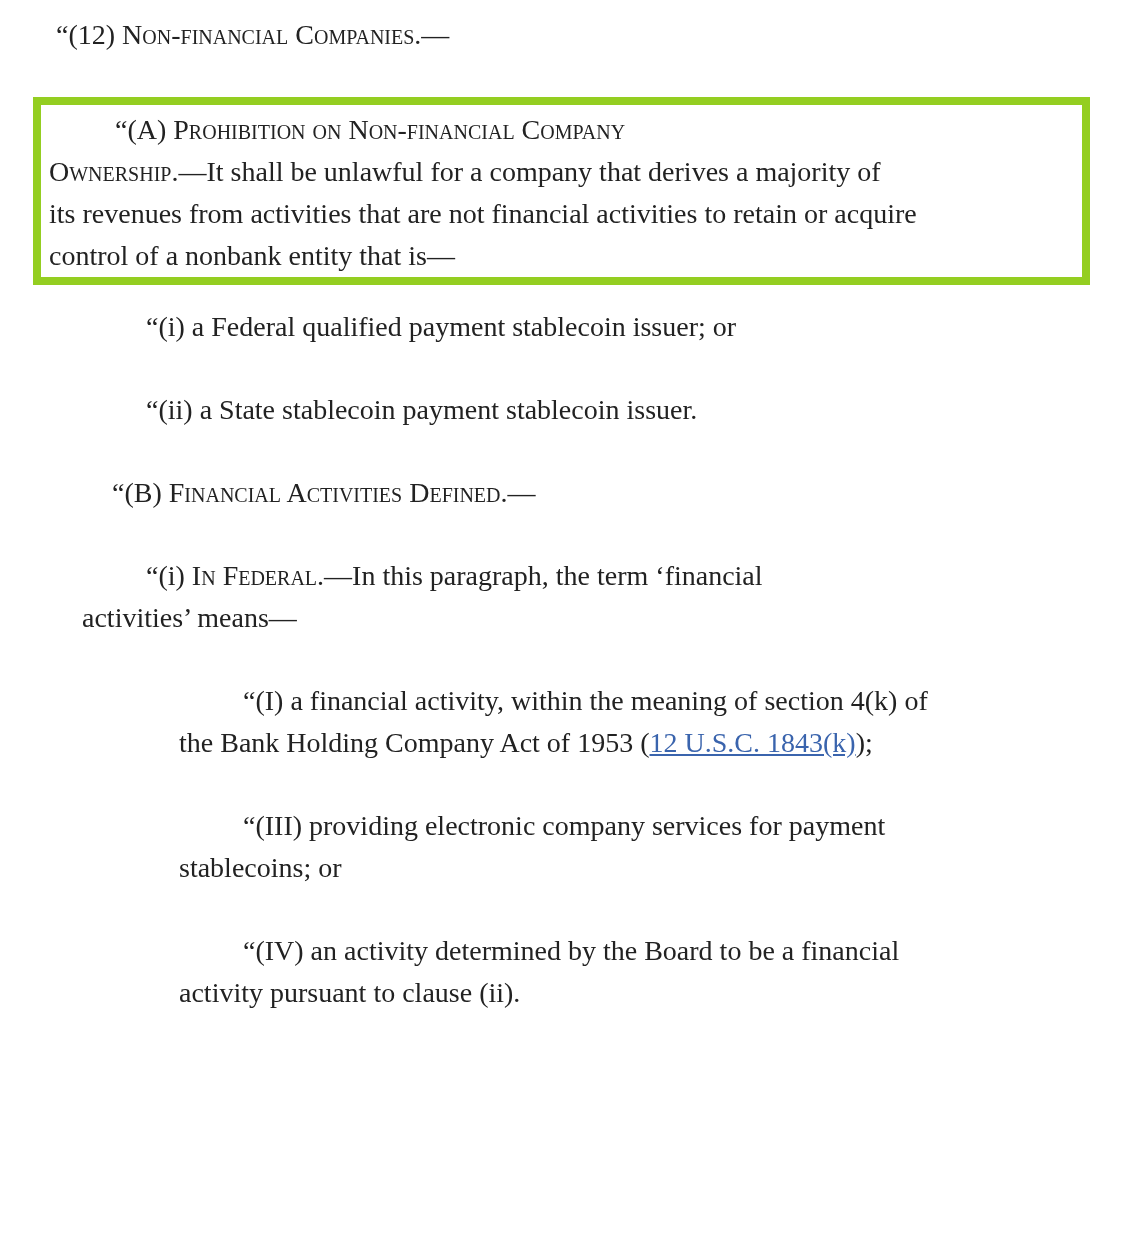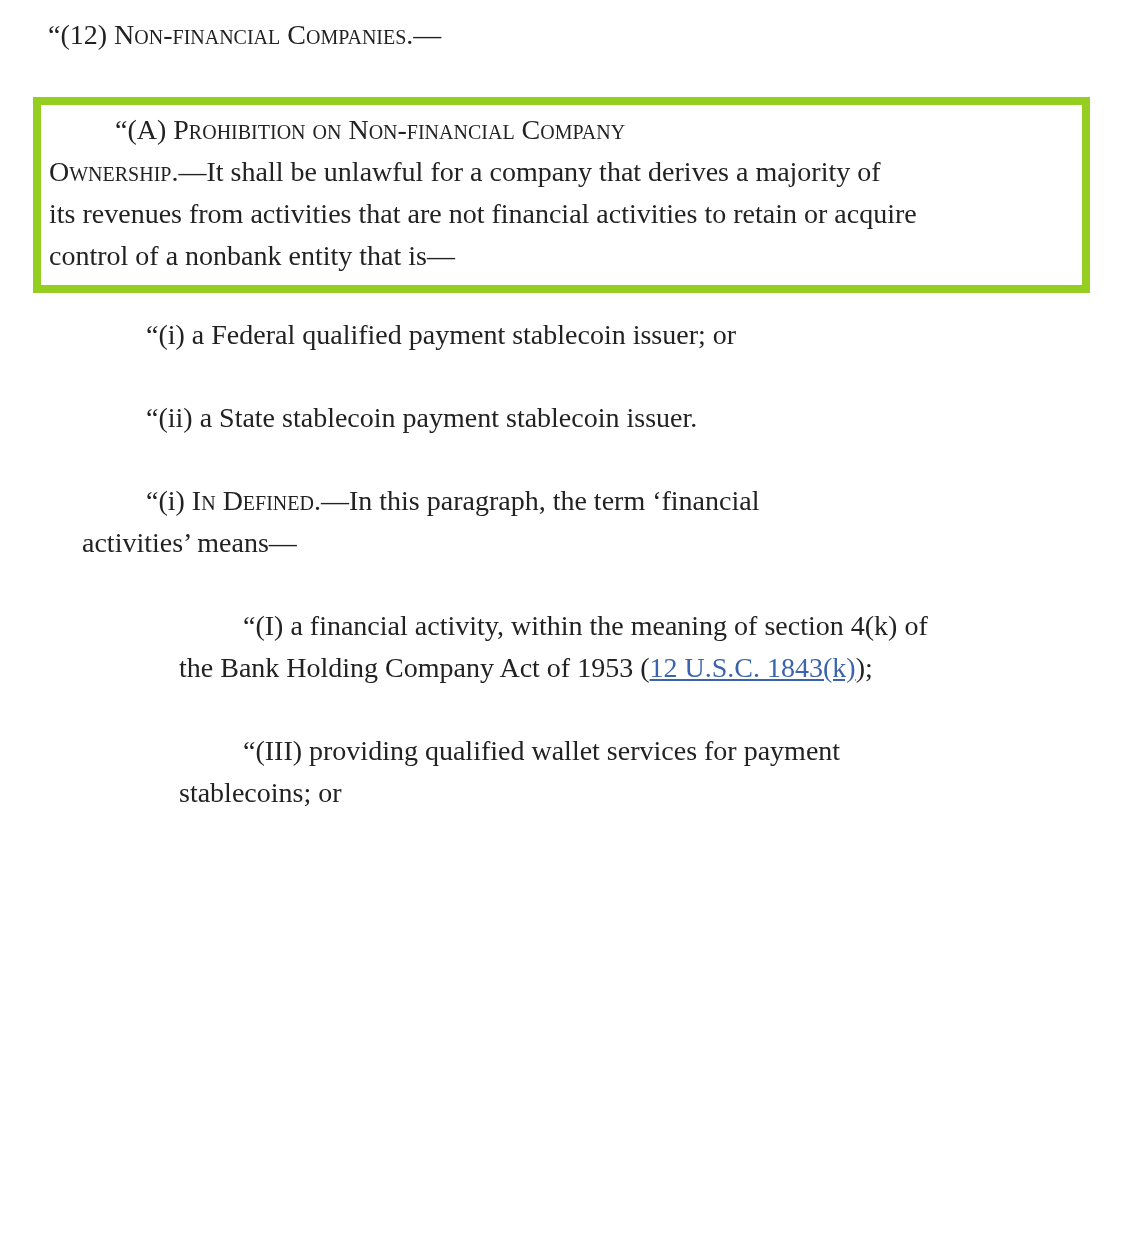--- a/index.html
+++ b/index.html
@@ -14,30 +14,30 @@
     min-height:1250px;
     font-family:"Liberation Serif","DejaVu Serif",serif;
     font-size:28px;
     line-height:42px;
     color:var(--body-text,#222);
   }
   .page{box-sizing:border-box;width:1124px;padding:14px 0 40px 0;overflow:hidden;}
   .p{white-space:pre-wrap;margin:0 20px 41px 0;}
   .sc{font-variant:small-caps;}
   
-  .lv-12{margin-left:0;text-indent:48px;}
+  .lv-12{margin-left:8px;text-indent:48px;}
   .lv-B{margin-left:48px;text-indent:64px;}
   .lv-clause{margin-left:82px;text-indent:64px;}
   .lv-subclause{margin-left:179px;text-indent:64px;}
   
   .hlbox{
     box-sizing:border-box;
     margin:0 34px 21px 33px;
     border:8px solid var(--highlight-border,#94ce21);
-    padding:4px 12px 8px 8px;
+    padding:4px 12px 0 8px;
   }
   .hlbox .p{margin:0;text-indent:66px;}
   a.usc-link{color:var(--link-blue,#3a64ad);cursor:pointer;}
 </style>
 </head>
 <body>
 
 <div class="page">
 
   <p class="p lv-12"><span>“(12) </span><span class="sc">Non-financial Companies.—</span></p>
@@ -46,25 +46,28 @@
     <p class="p"><span>“(A) </span><span class="sc">Prohibition on Non-financial Company
 Ownership.—</span><span>It shall be unlawful for a company that derives a majority of
 its revenues from activities that are not financial activities to retain or acquire
 control of a nonbank entity that is—</span></p>
   </div>
 
   <p class="p lv-clause"><span>“(i) a Federal qualified payment stablecoin issuer; or</span></p>
 
   <p class="p lv-clause"><span>“(ii) a State stablecoin payment stablecoin issuer.</span></p>
 
+  <p class="p lv-B"><span>“(B) </span><span class="sc">Financial Activities Defined.—</span></p>
 
-  <p class="p lv-clause"><span>“(i) </span><span class="sc">In Defined.—</span><span>In this paragraph, the term ‘financial
+  <p class="p lv-clause"><span>“(i) </span><span class="sc">In Federal.—</span><span>In this paragraph, the term ‘financial
 activities’ means—</span></p>
 
   <p class="p lv-subclause"><span>“(I) a financial activity, within the meaning of section 4(k) of
 the Bank Holding Company Act of 1953 (</span><a href="#" class="usc-link">12 U.S.C. 1843(k)</a><span>);</span></p>
 
 
-  <p class="p lv-subclause"><span>“(III) providing qualified wallet services for payment
+  <p class="p lv-subclause"><span>“(III) providing electronic company services for payment
 stablecoins; or</span></p>
 
+  <p class="p lv-subclause"><span>“(IV) an activity determined by the Board to be a financial
+activity pursuant to clause (ii).</span></p>
 
 </div>
 
 </body></html>

